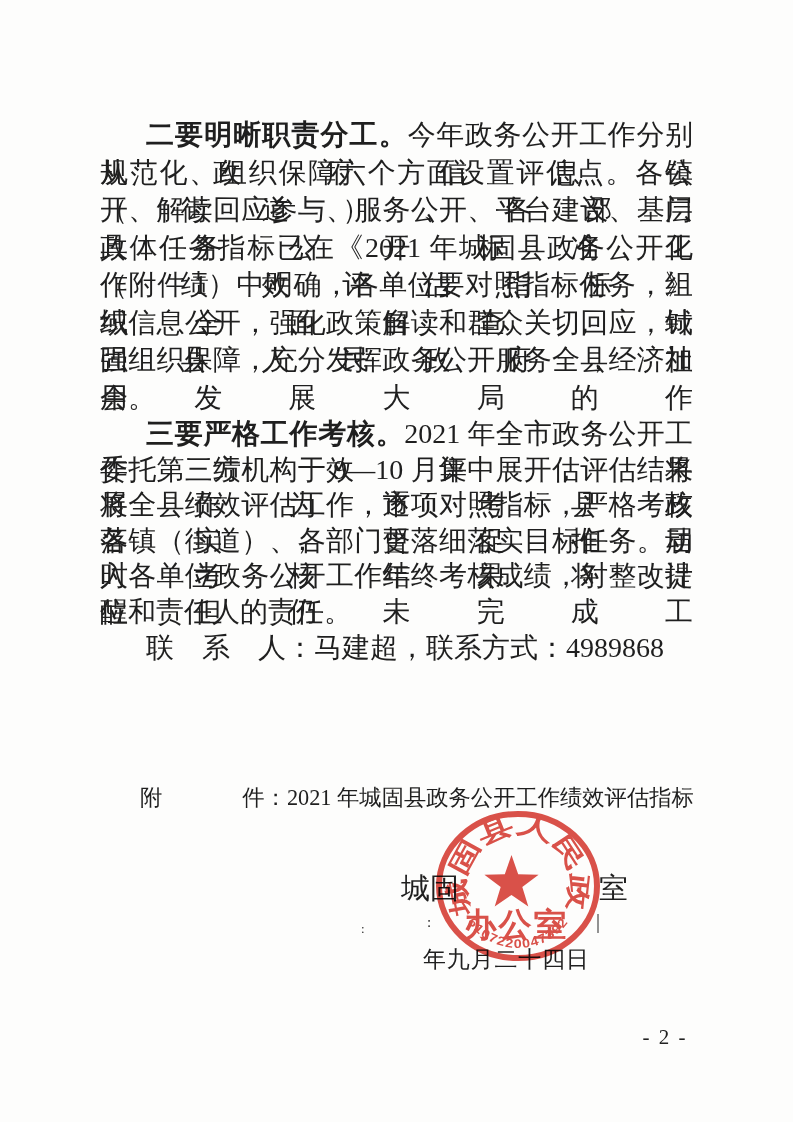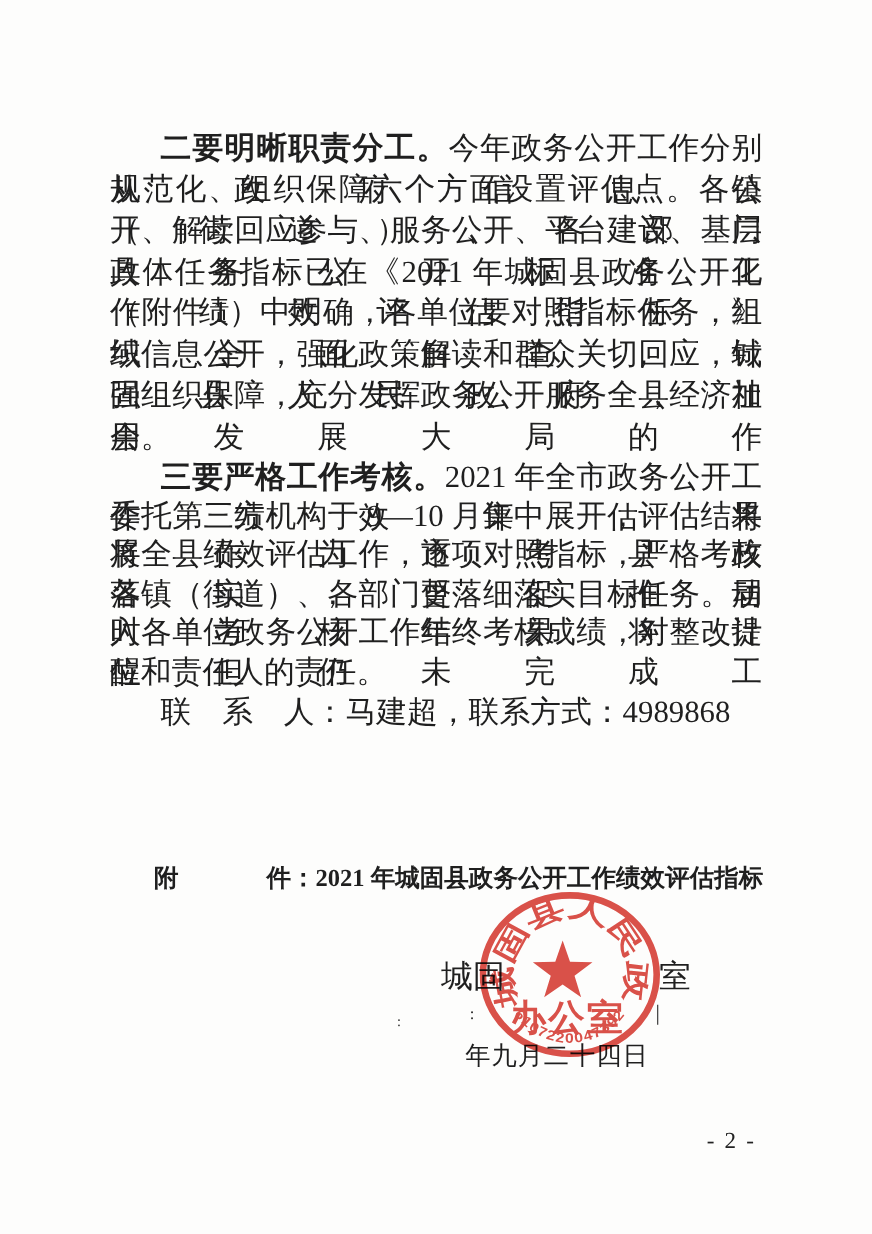--- a/index.html
+++ b/index.html
@@ -20,21 +20,21 @@
   .ln.just{white-space:normal;text-align:justify;text-align-last:justify;}
   .ln.p1{height:37.5px;line-height:37.5px;}
   .ln.p2{height:35.6px;line-height:35.6px;}
   .ln.indent{text-indent:46px;}
   .lead{font-family:"Liberation Sans", sans-serif;font-weight:700;letter-spacing:.5px;}
   .lead:empty{display:none;}
 
   
   .attach{
     position:absolute;left:140px;top:783px;height:30px;line-height:30px;
-    font-size:22.3px;white-space:nowrap;font-weight:bold;
+    font-size:22.3px;white-space:nowrap;
   }
   .attach-gap{display:inline-block;width:80px;}
 
   
   .sig-frag{position:absolute;font-size:29px;line-height:24px;white-space:nowrap;}
   .issuer-left{left:401px;top:876px;}
   .issuer-right{left:599px;top:876px;}
   .sig-date{position:absolute;left:423px;top:944px;font-size:23px;letter-spacing:.8px;white-space:nowrap;}
   .remnant{position:absolute;color:#2a2a2a;}
   .remnant.r1{left:361px;top:921px;font-size:13px;}

